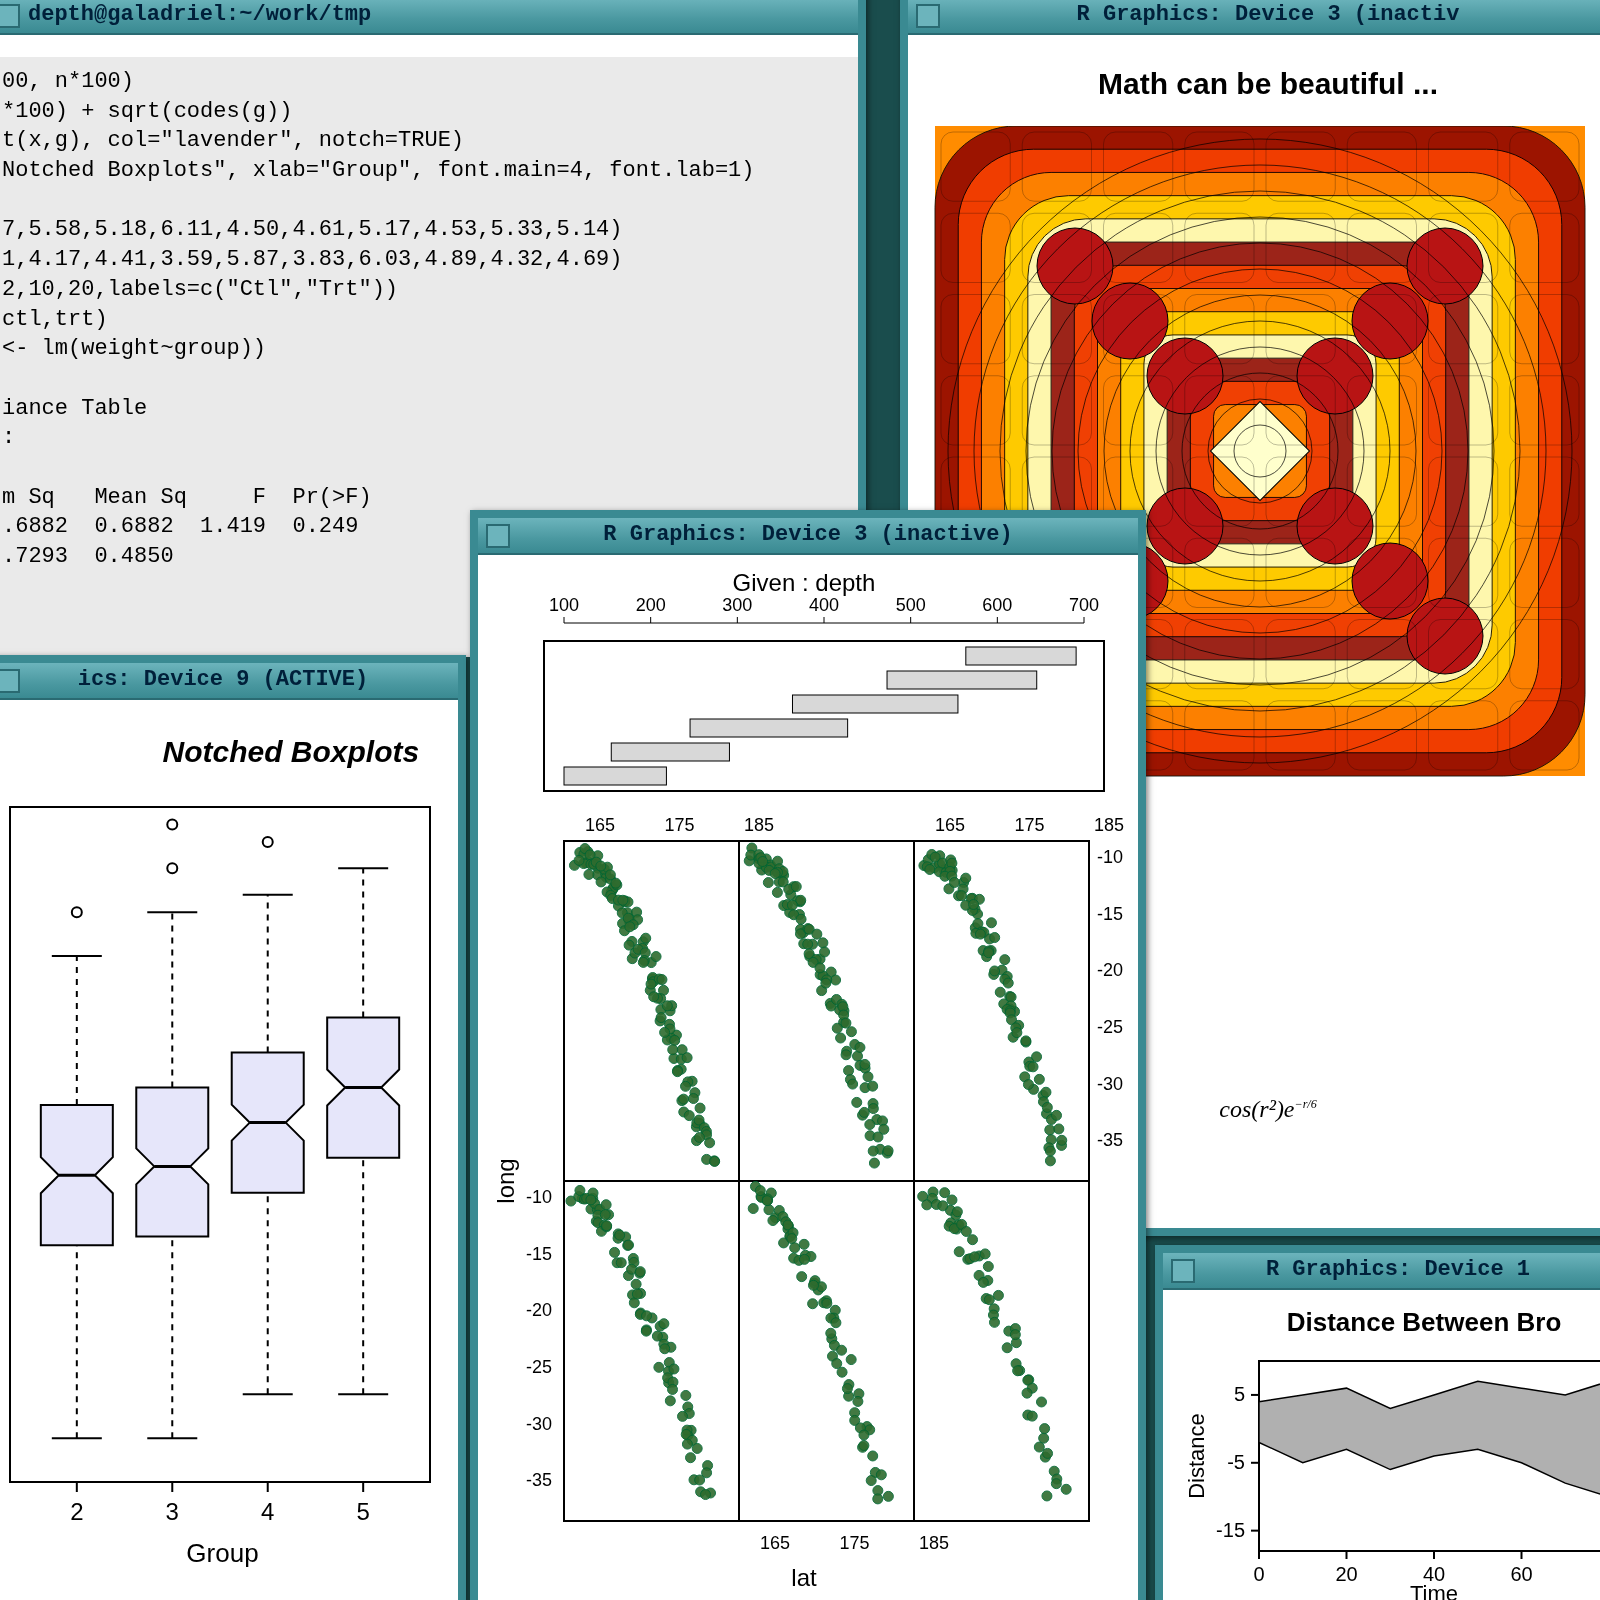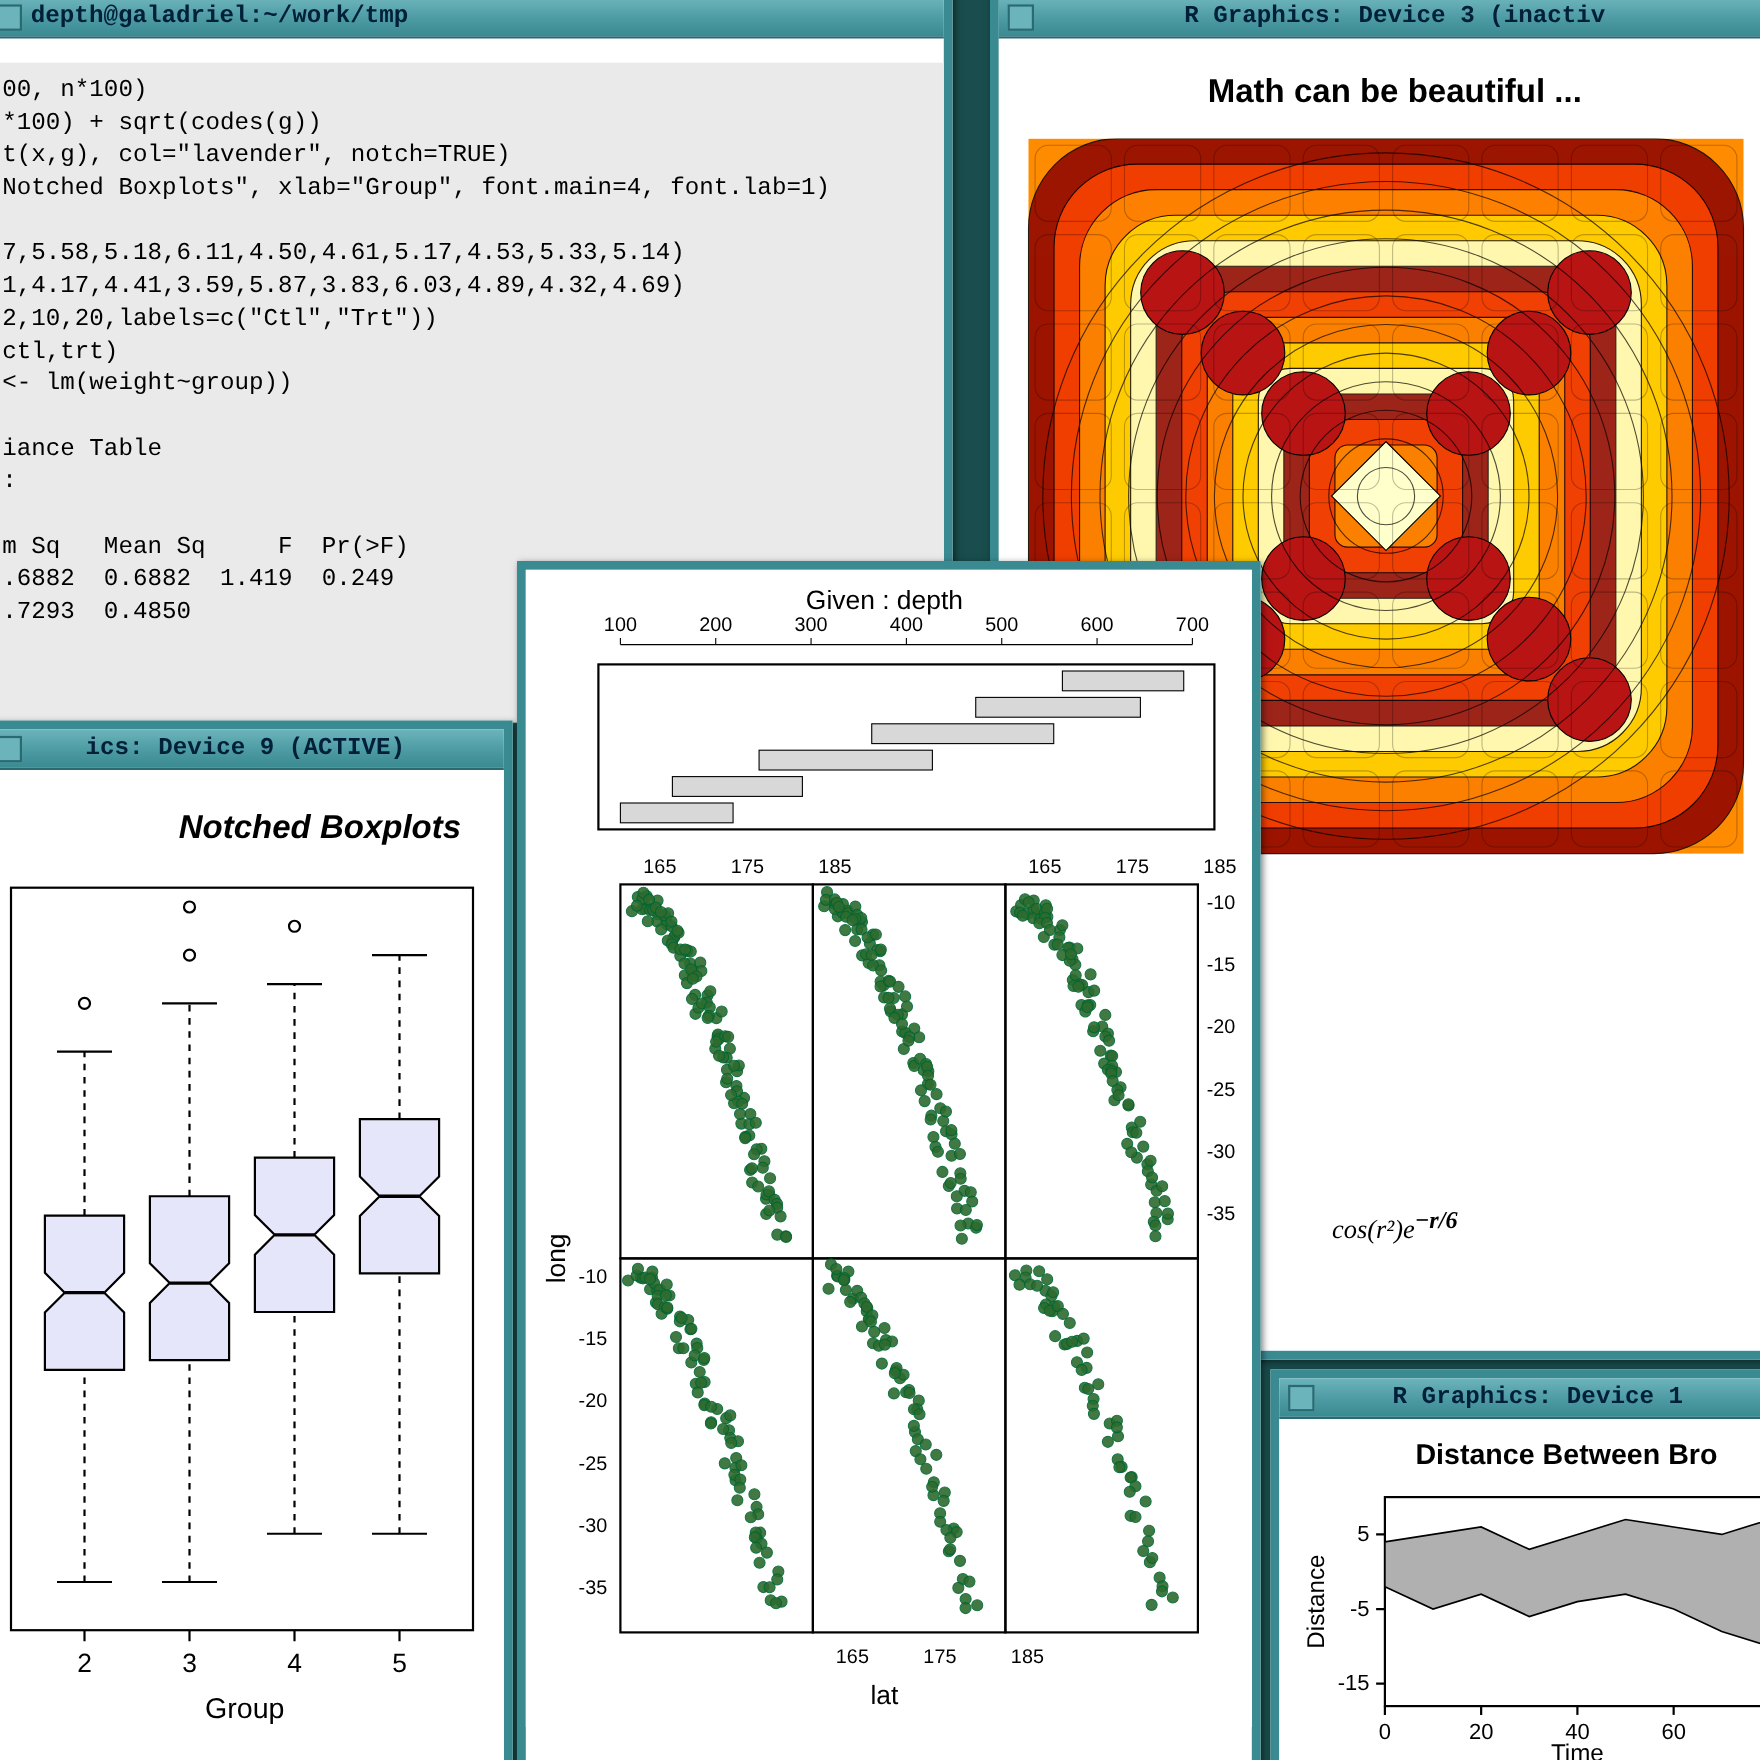--- a/index.html
+++ b/index.html
@@ -189,21 +189,21 @@
         <rect x="589.75" y="6" width="69.25" height="69.25" rx="12" ry="12" fill="none" stroke="#000" stroke-width="1" opacity="0.25"></rect>
         <rect x="589.75" y="87.25" width="69.25" height="69.25" rx="12" ry="12" fill="none" stroke="#000" stroke-width="1" opacity="0.25"></rect>
         <rect x="589.75" y="168.5" width="69.25" height="69.25" rx="12" ry="12" fill="none" stroke="#000" stroke-width="1" opacity="0.25"></rect>
         <rect x="589.75" y="249.75" width="69.25" height="69.25" rx="12" ry="12" fill="none" stroke="#000" stroke-width="1" opacity="0.25"></rect>
         <rect x="589.75" y="331" width="69.25" height="69.25" rx="12" ry="12" fill="none" stroke="#000" stroke-width="1" opacity="0.25"></rect>
         <rect x="589.75" y="412.25" width="69.25" height="69.25" rx="12" ry="12" fill="none" stroke="#000" stroke-width="1" opacity="0.25"></rect>
         <rect x="589.75" y="493.5" width="69.25" height="69.25" rx="12" ry="12" fill="none" stroke="#000" stroke-width="1" opacity="0.25"></rect>
         <rect x="589.75" y="574.75" width="69.25" height="69.25" rx="12" ry="12" fill="none" stroke="#000" stroke-width="1" opacity="0.25"></rect>
       </svg>
     <div class="formula" style="margin-top:30px;">
-      cos(r<tspan>²</tspan>)e<sup style="font-size:22px;font-weight:bold;">−r/6</sup>
+      cos(r<tspan>²</tspan>)e<sup style="font-size:12px;">−r/6</sup>
     </div>
   </div>
 </div>
 
 <div class="window" style="left:-20px; top:655px; width:470px; height:960px;">
   <div class="titlebar" style="text-align:center; padding-left:10px;">
     <span>ics: Device 9 (ACTIVE)</span>
   </div>
   <div class="plot-body">
     <svg id="boxplot" width="445" height="880">
@@ -244,20 +244,23 @@
         <line x1="267.72727272727275" x2="267.72727272727275" y1="770" y2="780" stroke="#000" stroke-width="2"></line>
         <text x="267.72727272727275" y="808" font-size="24" text-anchor="middle">4</text>
         <line x1="363.18181818181813" x2="363.18181818181813" y1="770" y2="780" stroke="#000" stroke-width="2"></line>
         <text x="363.18181818181813" y="808" font-size="24" text-anchor="middle">5</text>
         <text x="222.5" y="850" font-size="26" text-anchor="middle">Group</text>
       </svg>
   </div>
 </div>
 
 <div class="window" style="left:470px; top:510px; width:660px; height:1110px; z-index:20;">
+  <div class="titlebar" style="text-align:center; padding-left:10px;">
+    <span>R Graphics: Device 3 (inactive)</span>
+  </div>
   <div class="plot-body" style="padding:6px;">
     <svg id="coplot" width="640" height="1040">
         <text x="320" y="30" font-size="24" text-anchor="middle">Given : depth</text>
         <line x1="80" x2="600" y1="62" y2="62" stroke="#000"></line>
         <line x1="80" x2="80" y1="56" y2="62" stroke="#000"></line>
         <text x="80" y="50" font-size="18" text-anchor="middle">100</text>
         <line x1="166.66666666666666" x2="166.66666666666666" y1="56" y2="62" stroke="#000"></line>
         <text x="166.66666666666666" y="50" font-size="18" text-anchor="middle">200</text>
         <line x1="253.33333333333331" x2="253.33333333333331" y1="56" y2="62" stroke="#000"></line>
         <text x="253.33333333333331" y="50" font-size="18" text-anchor="middle">300</text>

